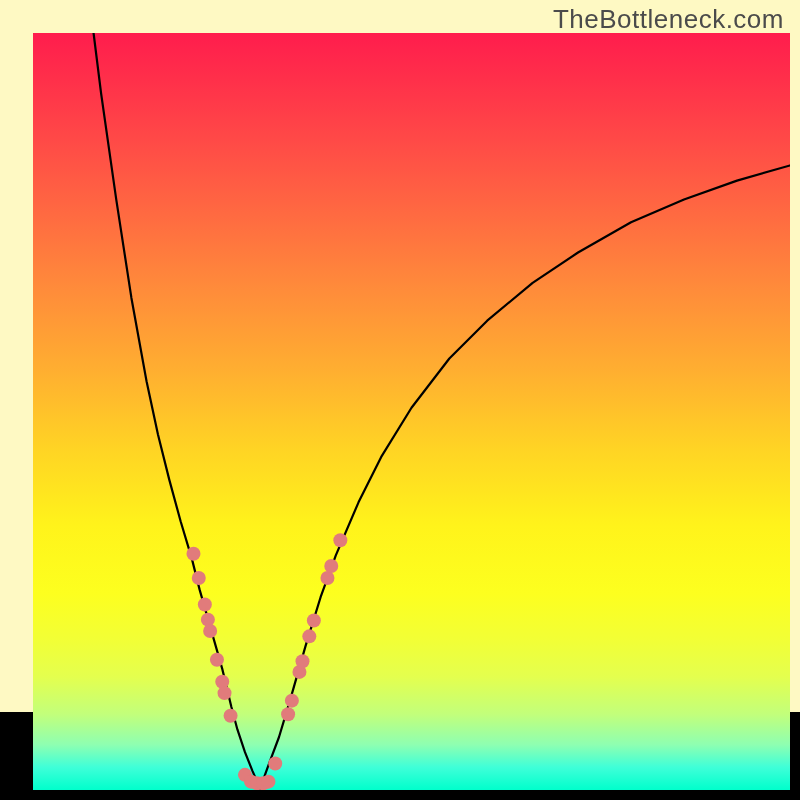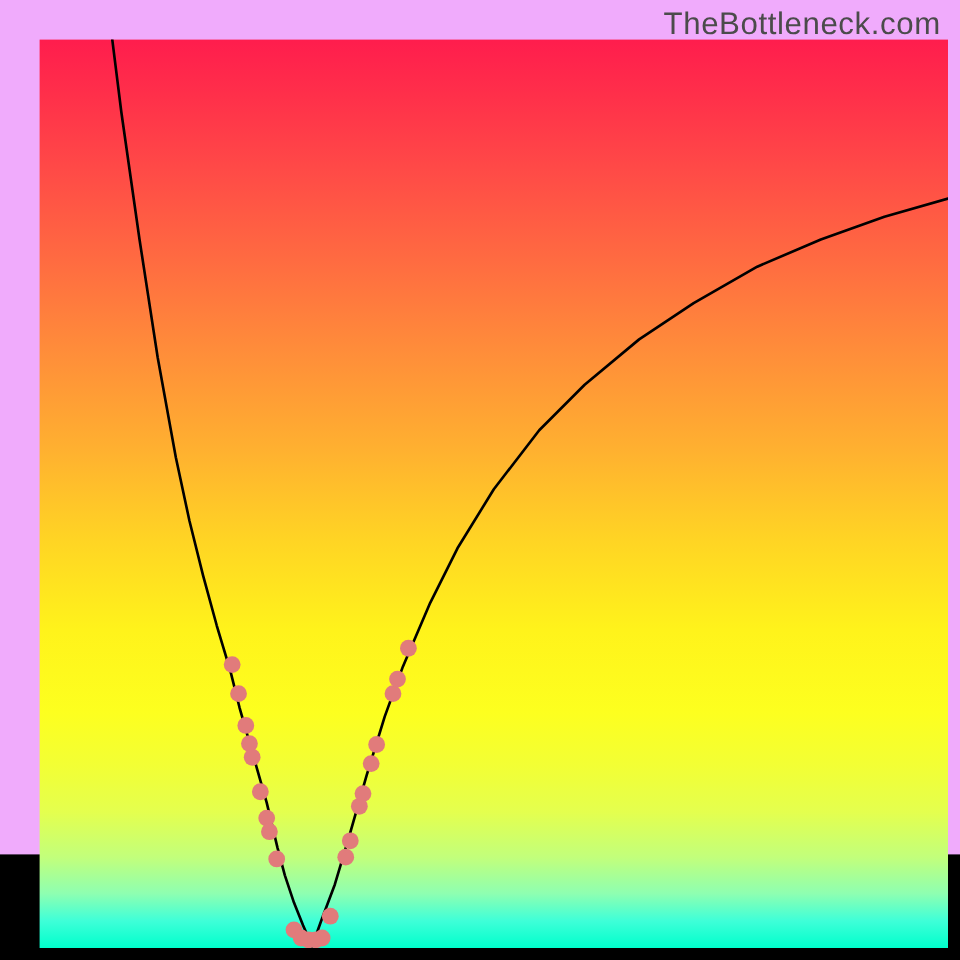--- a/index.html
+++ b/index.html
@@ -8,21 +8,21 @@
     width: 800px;
     height: 800px;
     overflow: hidden;
     background: #000;
     font-family: Arial, Helvetica, sans-serif;
   }
   .frame {
     position: relative;
     width: 800px;
     height: 712px;
-    background: #f0abfc;
+    background: #fef9c3;
   }
   .watermark {
     position: absolute;
     top: 4px;
     right: 16px;
     color: #4b4b4b;
     font-size: 26px;
     letter-spacing: 0.5px;
     font-weight: 400;
     font-family: Arial, sans-serif;

